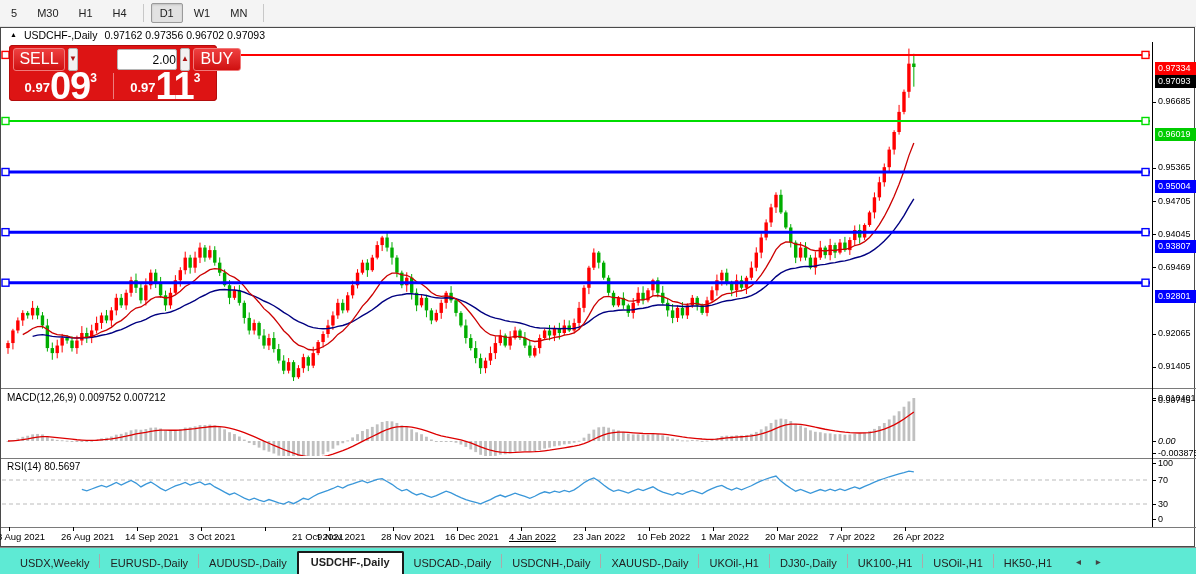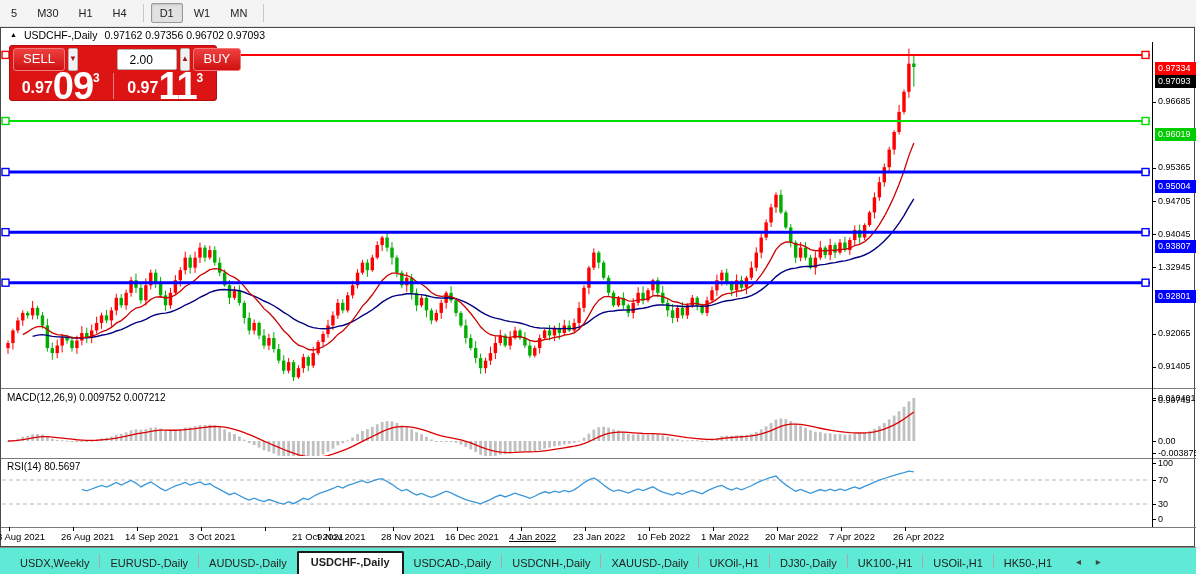--- a/index.html
+++ b/index.html
@@ -35,30 +35,30 @@
 
   
   .date-label{position:absolute;top:503px;font-size:9.5px;color:#000;transform:translateX(-12px);white-space:nowrap;}
   .date-tick{position:absolute;top:499px;width:1px;height:4px;background:#000;}
 
   
   #trade-panel{position:absolute;left:8px;top:17px;width:208px;height:56px;background:#dd1414;
                border-radius:4px;box-shadow:0 0 0 1px #b30d0d inset;color:#fff;z-index:30;}
   #tp-row1{display:flex;align-items:center;height:26px;padding:3px 4px 0 4px;gap:3px;box-sizing:border-box;}
   .tp-btn{flex:0 0 auto;background:linear-gradient(#ef4040,#cf1010);border:1px solid #f07a7a;border-radius:3px;
-          color:#fff;font-size:13px;height:21px;line-height:19px;text-align:center;cursor:pointer;}
+          color:#fff;font-size:16px;height:21px;line-height:19px;text-align:center;cursor:pointer;}
   #sell-btn{width:50px;} #buy-btn{width:46px;margin-left:auto;}
   .tp-spin{width:17px;height:21px;background:#f2f2f2;border:1px solid #b5b5b5;border-radius:2px;
            color:#a11;font-size:8px;line-height:19px;text-align:center;cursor:pointer;}
   #tp-volume{width:60px;height:21px;background:#fff;border:1px solid #b5b5b5;color:#000;
-             font-size:12px;text-align:right;padding-right:23px;box-sizing:border-box;border-radius:2px;
+             font-size:12px;text-align:right;padding-right:0;box-sizing:border-box;border-radius:2px;
              font-family:"Liberation Sans",sans-serif;margin-left:36px;}
   #tp-row2{display:flex;height:30px;}
   .tp-price{flex:1;display:flex;align-items:flex-end;justify-content:center;padding-bottom:2px;}
-  .tp-price .pfx{font-size:16px;font-weight:bold;line-height:22px;}
+  .tp-price .pfx{font-size:13px;font-weight:bold;line-height:22px;}
   .tp-price .big{font-size:38px;font-weight:bold;line-height:26px;letter-spacing:-1px;}
   .tp-price .sup{font-size:12px;font-weight:bold;line-height:12px;align-self:flex-start;margin-top:1px;}
   #tp-div{width:1px;background:rgba(255,255,255,.45);margin:2px 0;}
 
   
   #tab-bar{position:absolute;left:0;top:547px;width:1196px;height:27px;background:#5eead4;
            border-top:1px solid #8a8a8a;display:flex;align-items:flex-end;padding-left:10px;box-sizing:border-box;}
   .tab{font-size:11px;color:#222;padding:4px 10px 5px 10px;cursor:pointer;white-space:nowrap;}
   .tab.active{background:#fff;border:2px solid #1a1a1a;border-bottom:none;font-weight:bold;
               padding:3px 12px 6px 12px;border-radius:2px 2px 0 0;position:relative;z-index:2;}
@@ -100,37 +100,37 @@
   <div id="axis-labels">
       <div class="ax-tick" style="top: 73.5298px;"></div>
       <div class="ax-label" style="top: 68.0298px;">0.96685</div>
       <div class="ax-tick" style="top: 139.86px;"></div>
       <div class="ax-label" style="top: 134.36px;">0.95365</div>
       <div class="ax-tick" style="top: 173.025px;"></div>
       <div class="ax-label" style="top: 167.525px;">0.94705</div>
       <div class="ax-tick" style="top: 206.19px;"></div>
       <div class="ax-label" style="top: 200.69px;">0.94045</div>
       <div class="ax-tick" style="top: 239.355px;"></div>
-      <div class="ax-label" style="top: 233.855px;">1.32945</div>
+      <div class="ax-label" style="top: 233.855px;">0.69469</div>
       <div class="ax-tick" style="top: 305.685px;"></div>
       <div class="ax-label" style="top: 300.185px;">0.92065</div>
       <div class="ax-tick" style="top: 338.85px;"></div>
       <div class="ax-label" style="top: 333.35px;">0.91405</div>
       <div class="ax-tick" style="top: 372.015px;"></div>
       <div class="ax-label" style="top: 366.515px;">0.90745</div>
       <div class="ax-badge" style="top: 34.4175px; background: rgb(255, 0, 0);">0.97334</div>
       <div class="ax-badge" style="top: 46.5277px; background: rgb(0, 0, 0);">0.97093</div>
       <div class="ax-badge" style="top: 100.496px; background: rgb(0, 204, 0);">0.96019</div>
       <div class="ax-badge" style="top: 151.5px; background: rgb(0, 0, 255);">0.95004</div>
       <div class="ax-badge" style="top: 211.649px; background: rgb(0, 0, 255);">0.93807</div>
       <div class="ax-badge" style="top: 262.201px; background: rgb(0, 0, 255);">0.92801</div>
       <div class="ax-tick" style="top: 370px;"></div>
       <div class="ax-label" style="top: 365px;">0.010401</div>
       <div class="ax-tick" style="top: 413px;"></div>
-      <div class="ax-label" style="top: 408px;">0.00</div>
+      <div class="ax-label" style="top: 408px; font-style: italic;">0.00</div>
       <div class="ax-tick" style="top: 425px;"></div>
       <div class="ax-label" style="top: 420px;">-0.003875</div>
       <div class="ax-tick" style="top: 435px;"></div>
       <div class="ax-label" style="top: 430px;">100</div>
       <div class="ax-tick" style="top: 452px;"></div>
       <div class="ax-label" style="top: 447px;">70</div>
       <div class="ax-tick" style="top: 476px;"></div>
       <div class="ax-label" style="top: 471px;">30</div>
       <div class="ax-tick" style="top: 491px;"></div>
       <div class="ax-label" style="top: 486px;">0</div>

